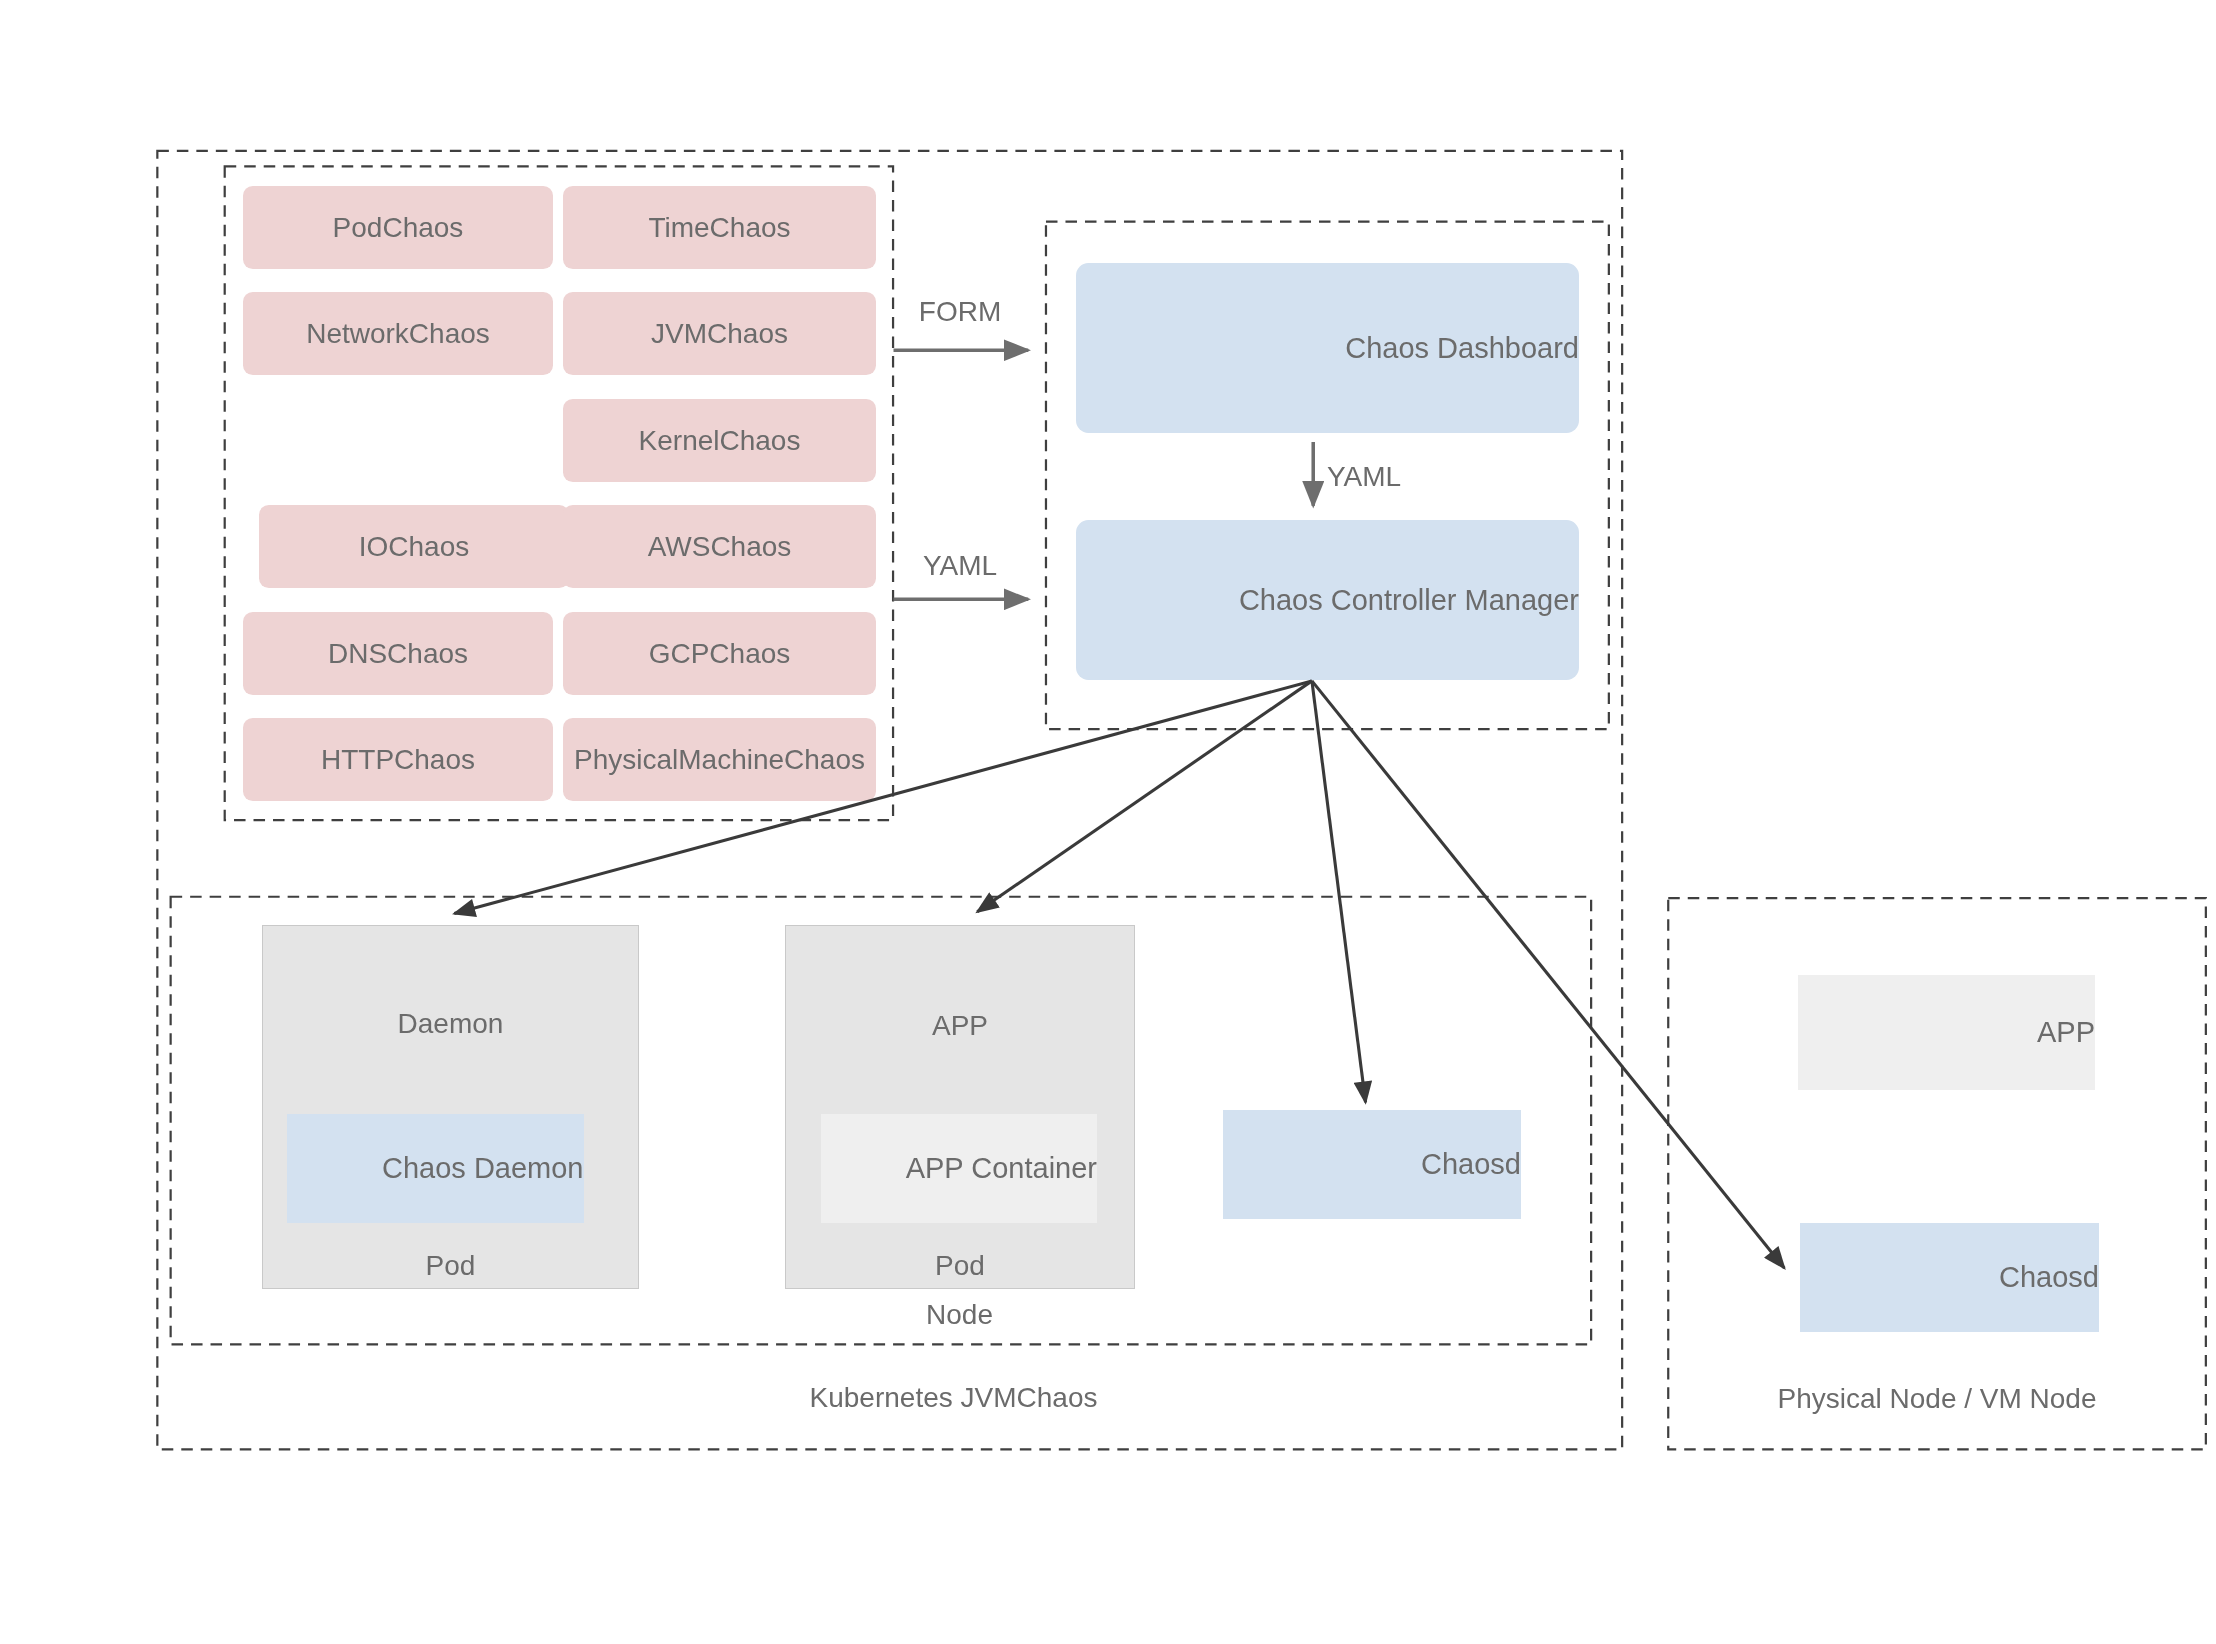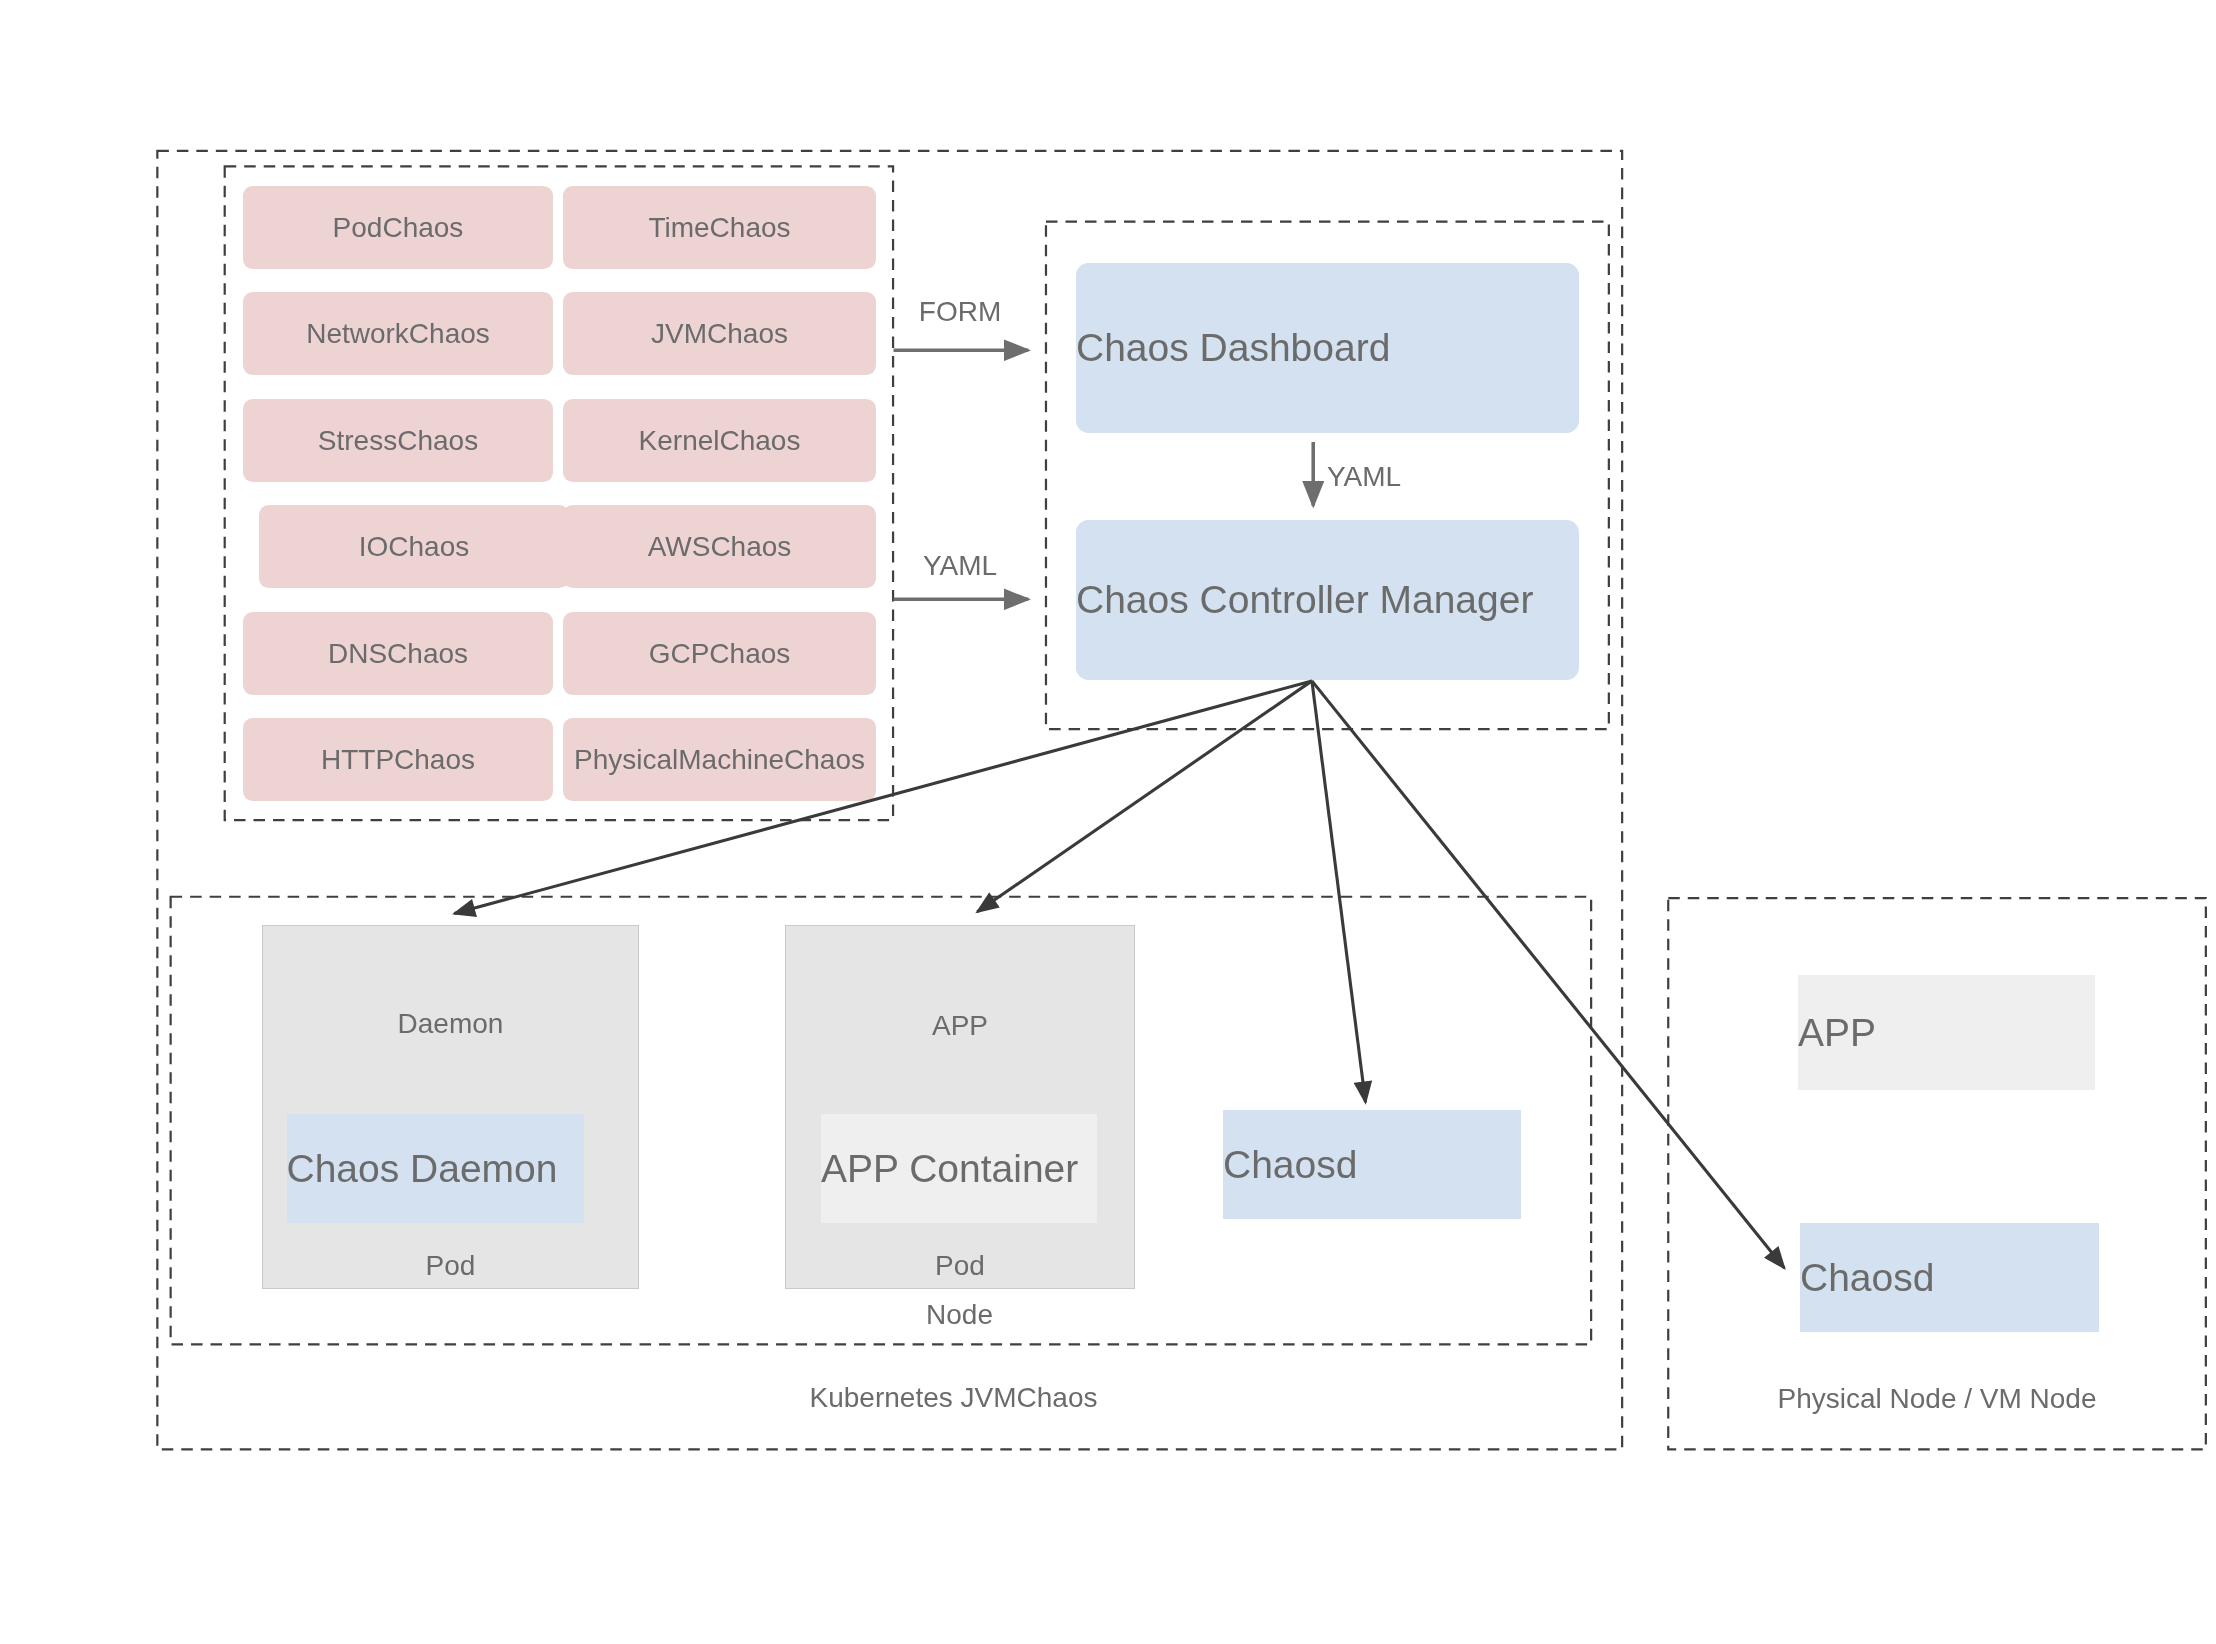--- a/index.html
+++ b/index.html
@@ -29,23 +29,23 @@
     font-size:28px;
     line-height:32px;
     text-align:center;
     white-space:nowrap;
   }
   .label.left{text-align:left;}
   .fillbox{
     position:absolute;
     display:flex;
     align-items:center;
-    justify-content:flex-start;
-    color:var(--text);
-    font-size:39px;
+    justify-content:flex-end;
+    color:var(--text);
+    font-size:29px;
     box-sizing:border-box;
     white-space:nowrap;
   }
   .blue{background:var(--blue);}
   .grayfill{background:var(--gray);}
   .rounded{border-radius:12.4px;}
   .chaos-box{
     position:absolute;
     height:83px;
     background:var(--pink);
@@ -98,23 +98,20 @@
         <span>PodChaos</span>
       </div>
       <div class="chaos-box" style="left: 320px; top: 0px; width: 313px;">
         <span>TimeChaos</span>
       </div>
       <div class="chaos-box" style="left: 0px; top: 106px; width: 310px;">
         <span>NetworkChaos</span>
       </div>
       <div class="chaos-box" style="left: 320px; top: 106px; width: 313px;">
         <span>JVMChaos</span>
-      </div>
-      <div class="chaos-box" style="left: 0px; top: 213px; width: 310px;">
-        <span>StressChaos</span>
       </div>
       <div class="chaos-box" style="left: 320px; top: 213px; width: 313px;">
         <span>KernelChaos</span>
       </div>
       <div class="chaos-box" style="left: 16px; top: 319px; width: 310px;">
         <span>IOChaos</span>
       </div>
       <div class="chaos-box" style="left: 320px; top: 319px; width: 313px;">
         <span>AWSChaos</span>
       </div>

